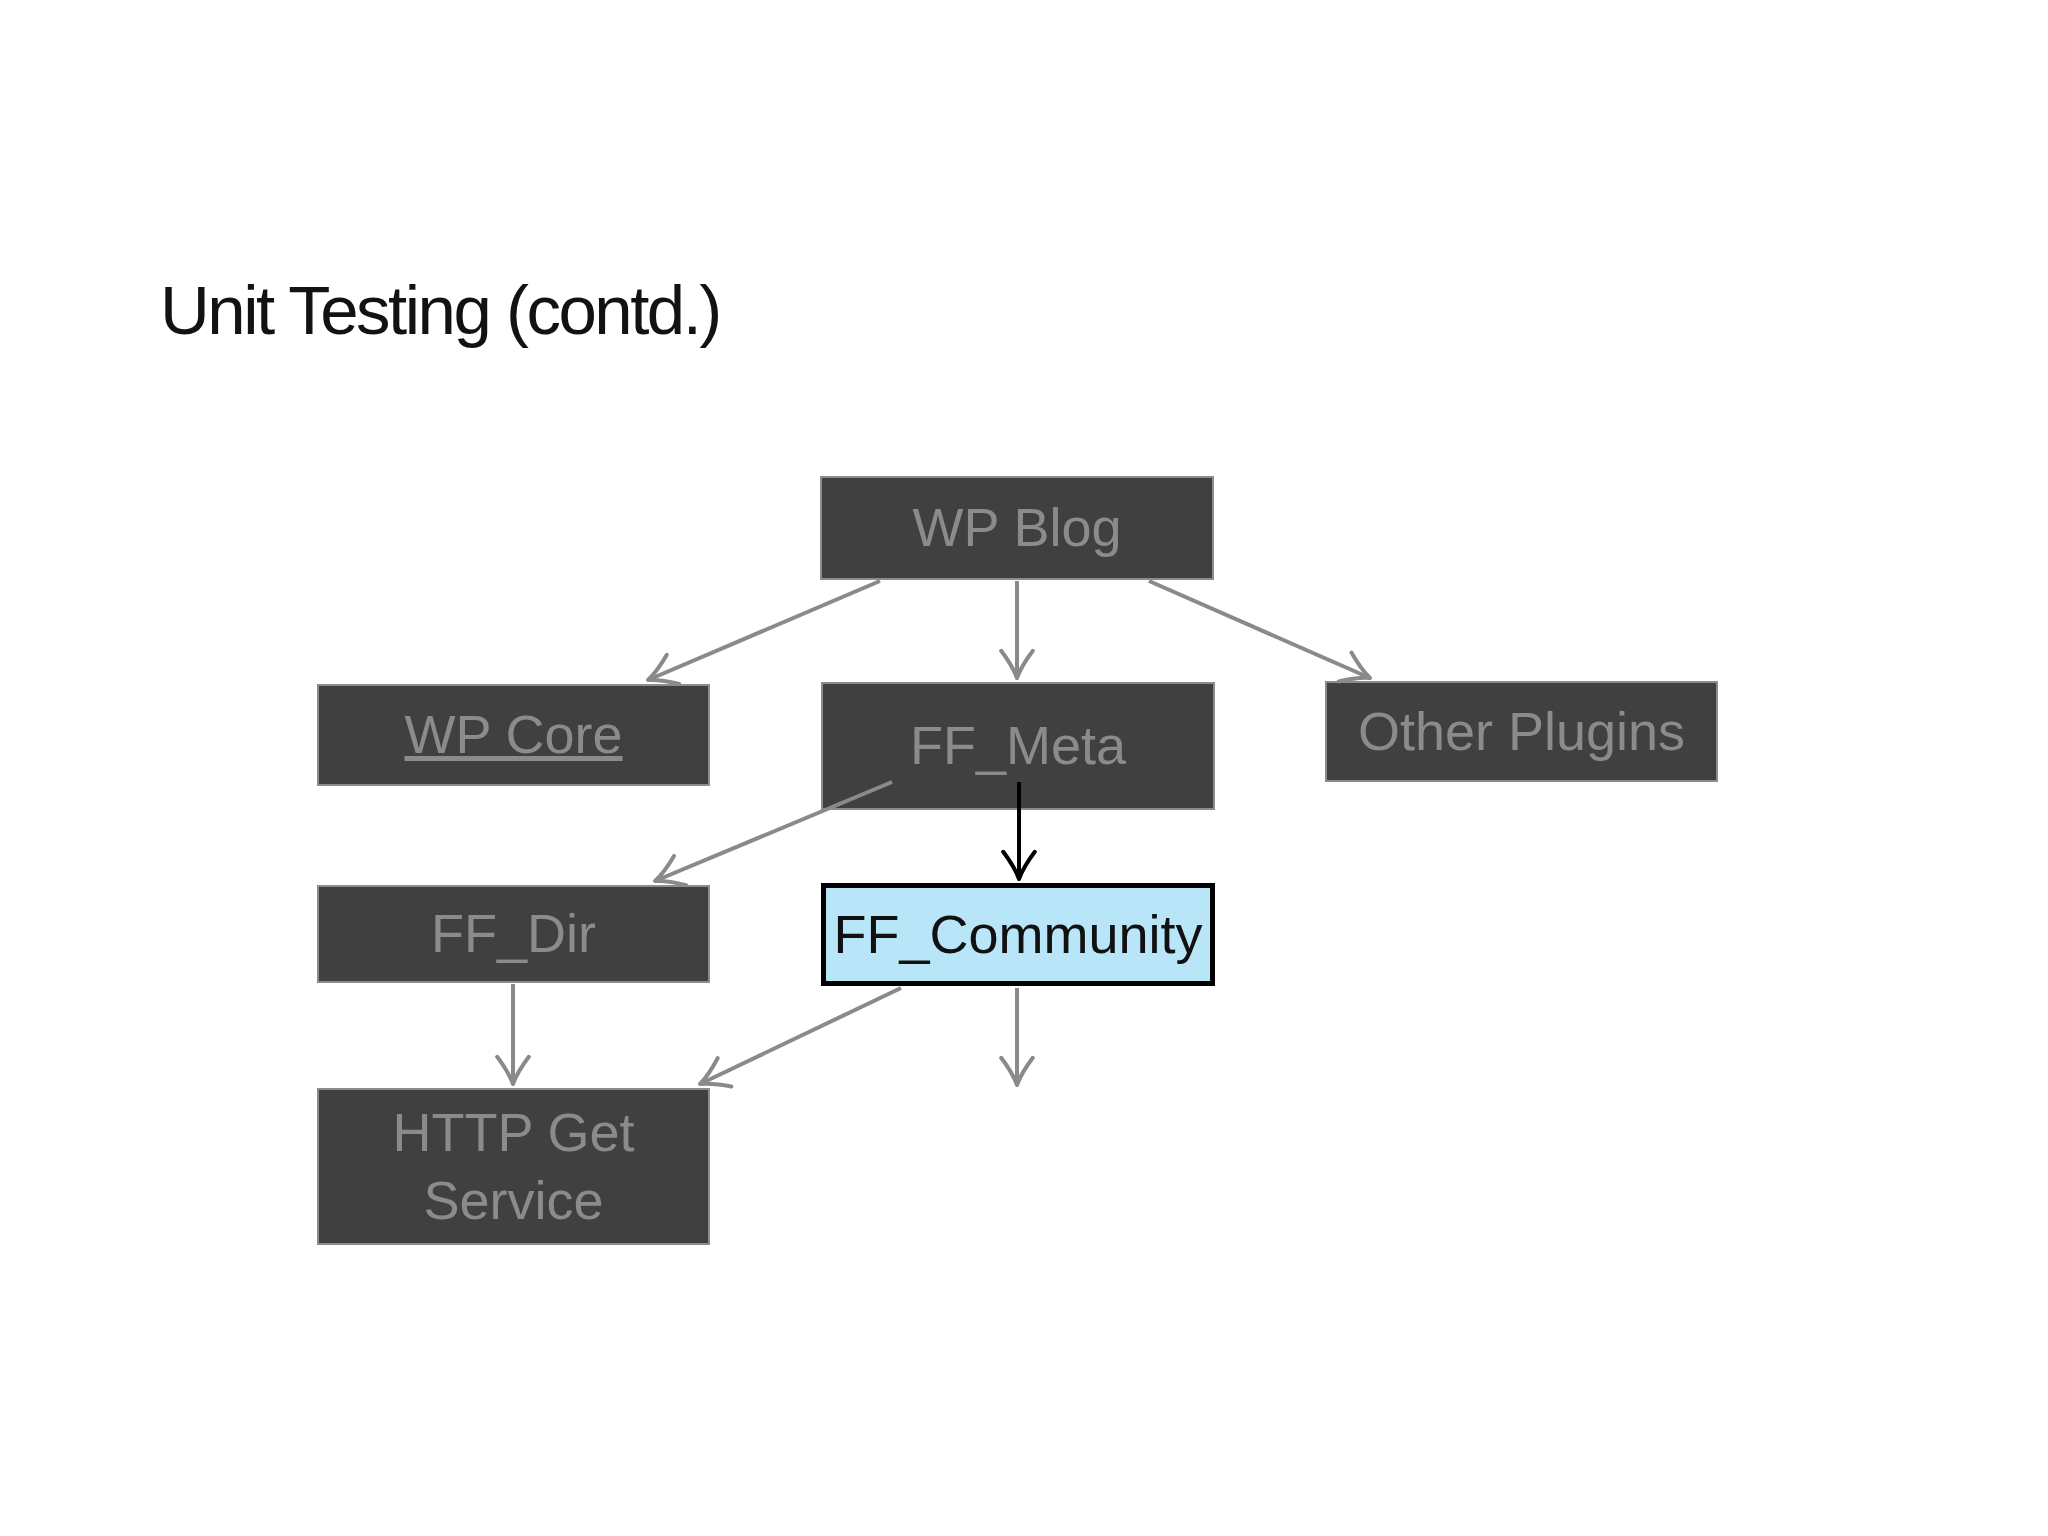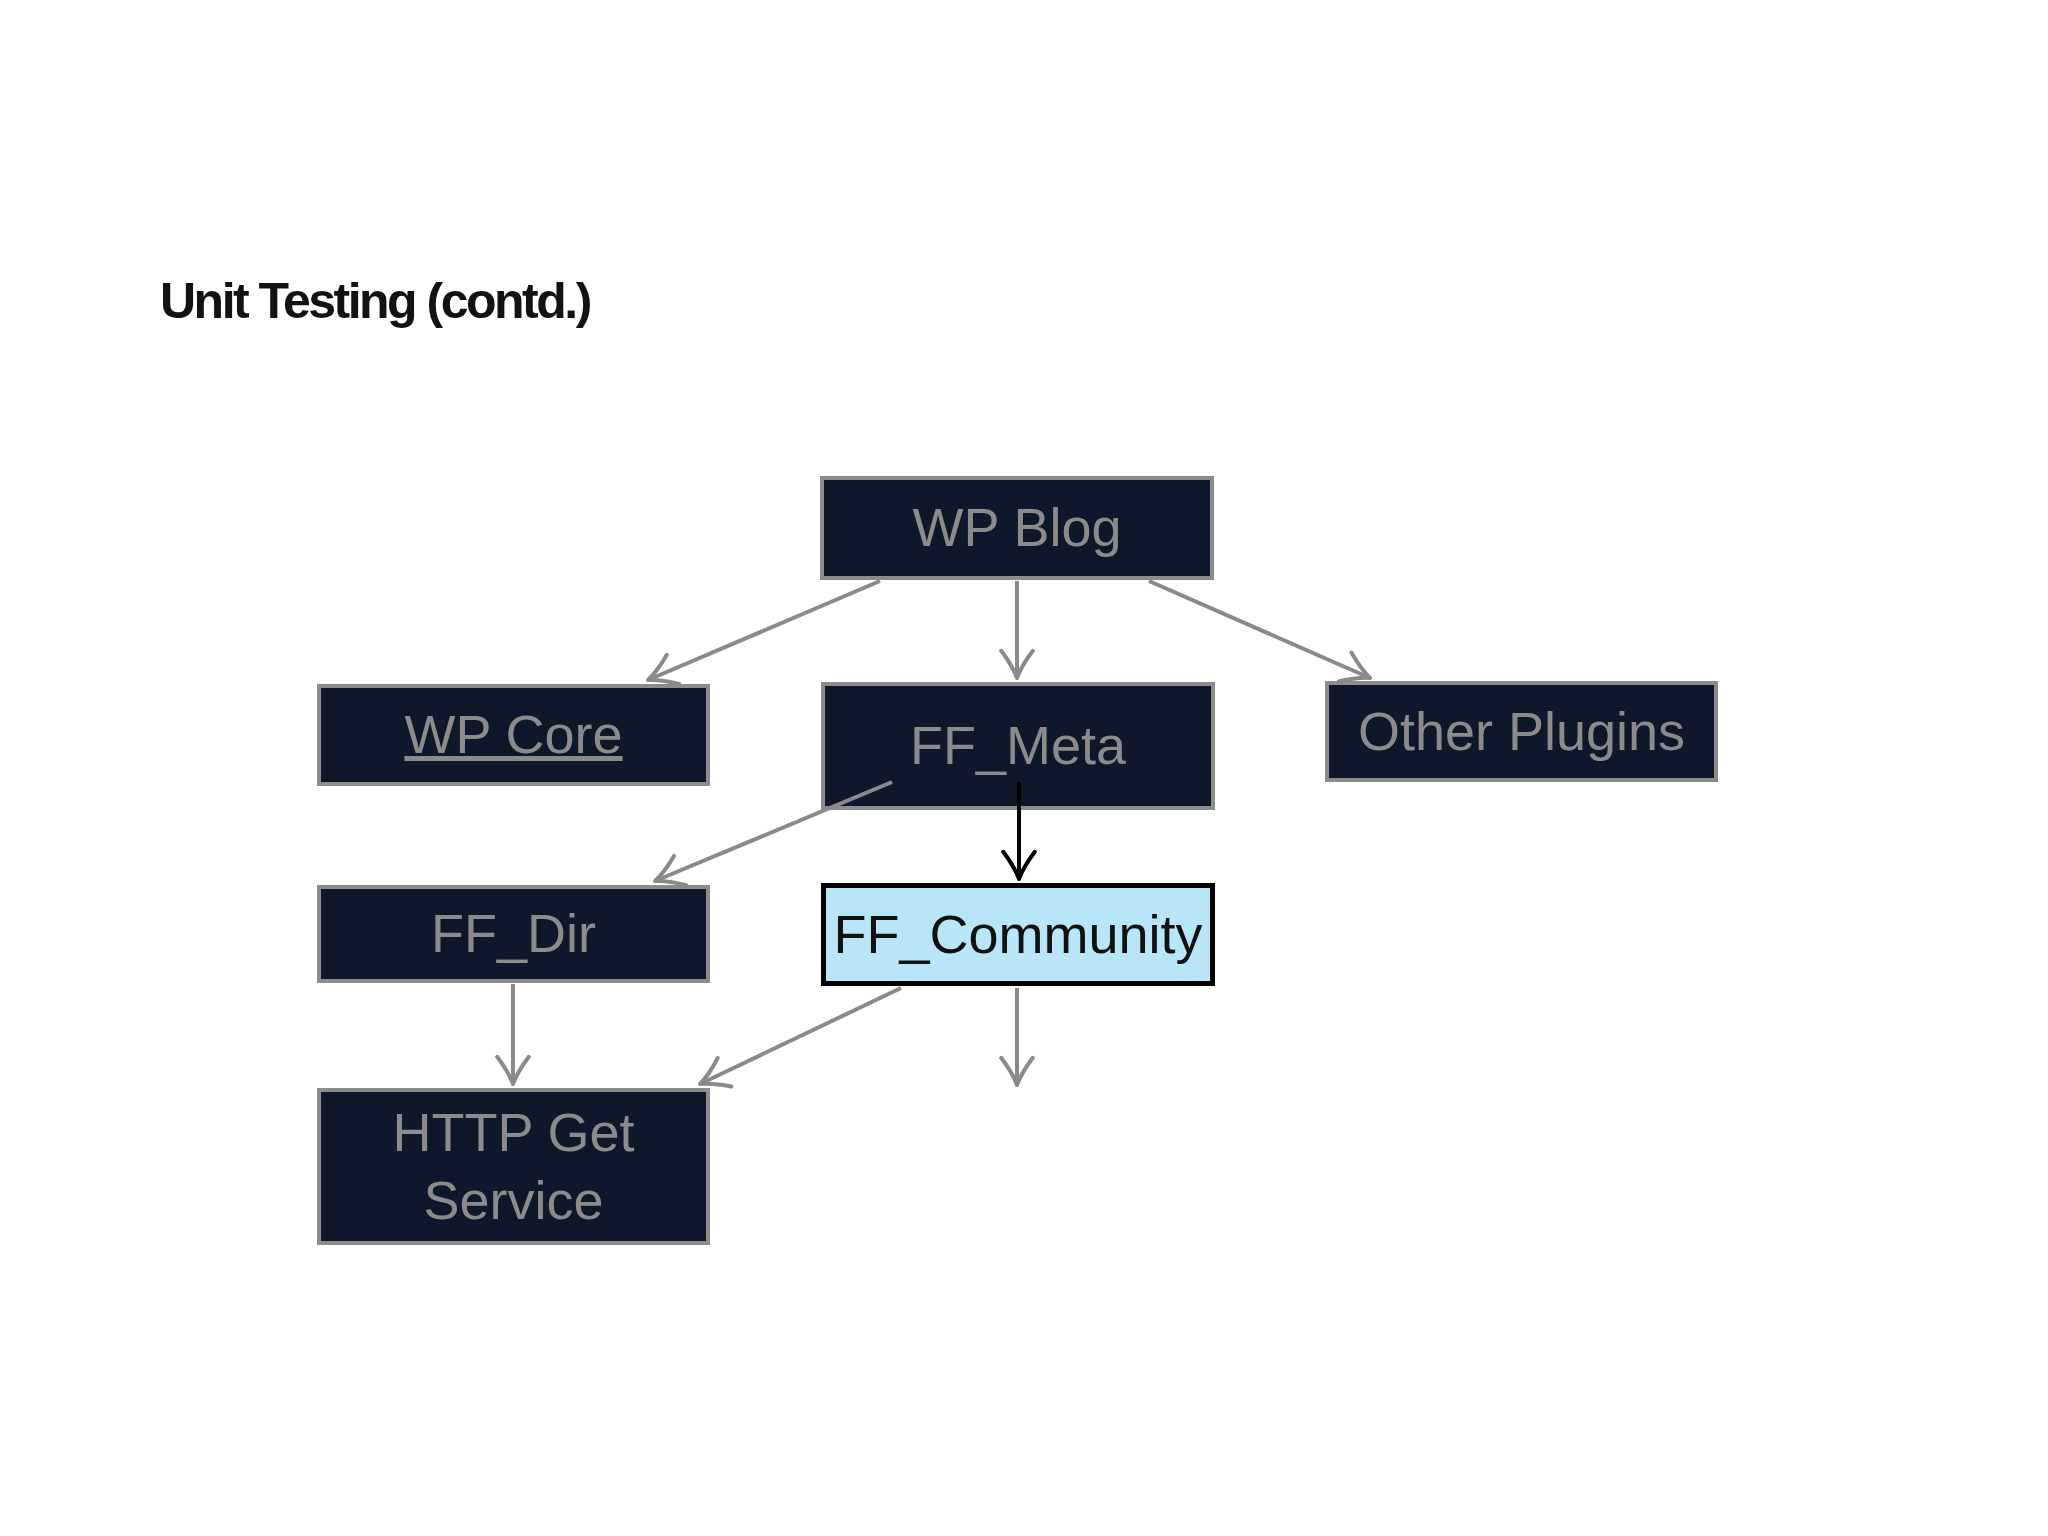--- a/index.html
+++ b/index.html
@@ -15,40 +15,40 @@
     font-family: "Liberation Sans", "DejaVu Sans", sans-serif;
   }
   .slide {
     position: absolute;
     inset: 0;
   }
   .slide-title {
     position: absolute;
     left: 160px;
     top: 276px;
-    font-size: 50px;
-    font-weight: 700;
+    font-size: 69px;
+    font-weight: 400;
     letter-spacing: -2.5px;
     color: #121212;
     white-space: nowrap;
     line-height: 1;
   }
   .nodes-layer, .arrows-layer {
     position: absolute;
     left: 0;
     top: 0;
     width: 2048px;
     height: 1536px;
   }
   .arrows-layer { pointer-events: none; }
   .node {
     position: absolute;
     box-sizing: border-box;
-    border: 4px solid #7f1d1d;
-    background: #0f172a;
+    border: 2px solid #7f1d1d;
+    background: #404040;
     color: #8b8b8b;
     font-size: 54px;
     line-height: 1.25;
     display: flex;
     align-items: center;
     justify-content: center;
     text-align: center;
     white-space: pre-line;
     letter-spacing: 0px;
   }

